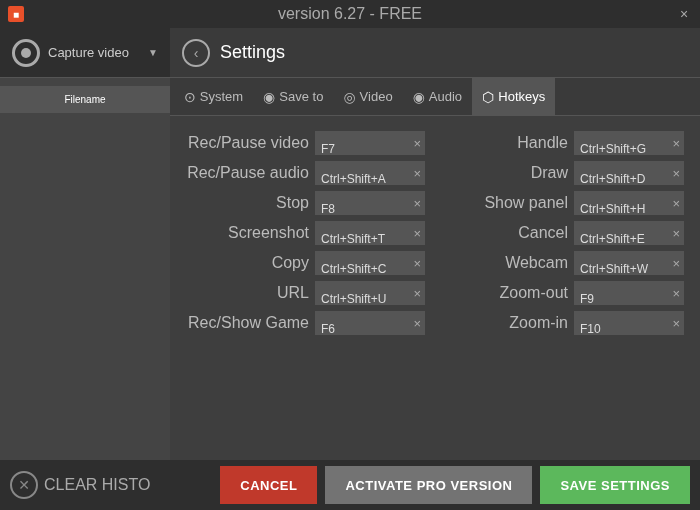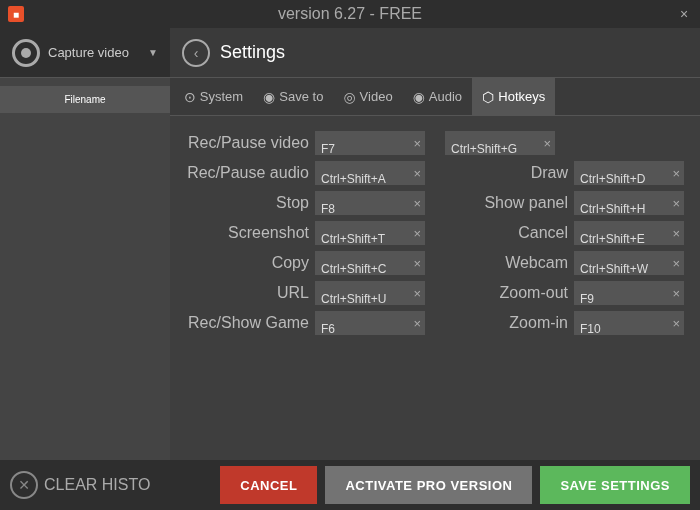--- a/index.html
+++ b/index.html
@@ -405,20 +405,21 @@
               <span class="hotkey-label">Rec/Show Game</span>
               <div class="hotkey-input-wrap">
                 <input class="hotkey-input-box" type="text" value="F6" readonly="" style="">
                 <button class="hotkey-clear">×</button>
               </div>
             </div>
           </div>
 
           <div>
             <div class="hotkey-row">
+              <span class="hotkey-label">Handle</span>
               <div class="hotkey-input-wrap">
                 <input class="hotkey-input-box" type="text" value="Ctrl+Shift+G" readonly="" style="">
                 <button class="hotkey-clear">×</button>
               </div>
             </div>
             <div class="hotkey-row">
               <span class="hotkey-label">Draw</span>
               <div class="hotkey-input-wrap">
                 <input class="hotkey-input-box" type="text" value="Ctrl+Shift+D" readonly="" style="">
                 <button class="hotkey-clear">×</button>

